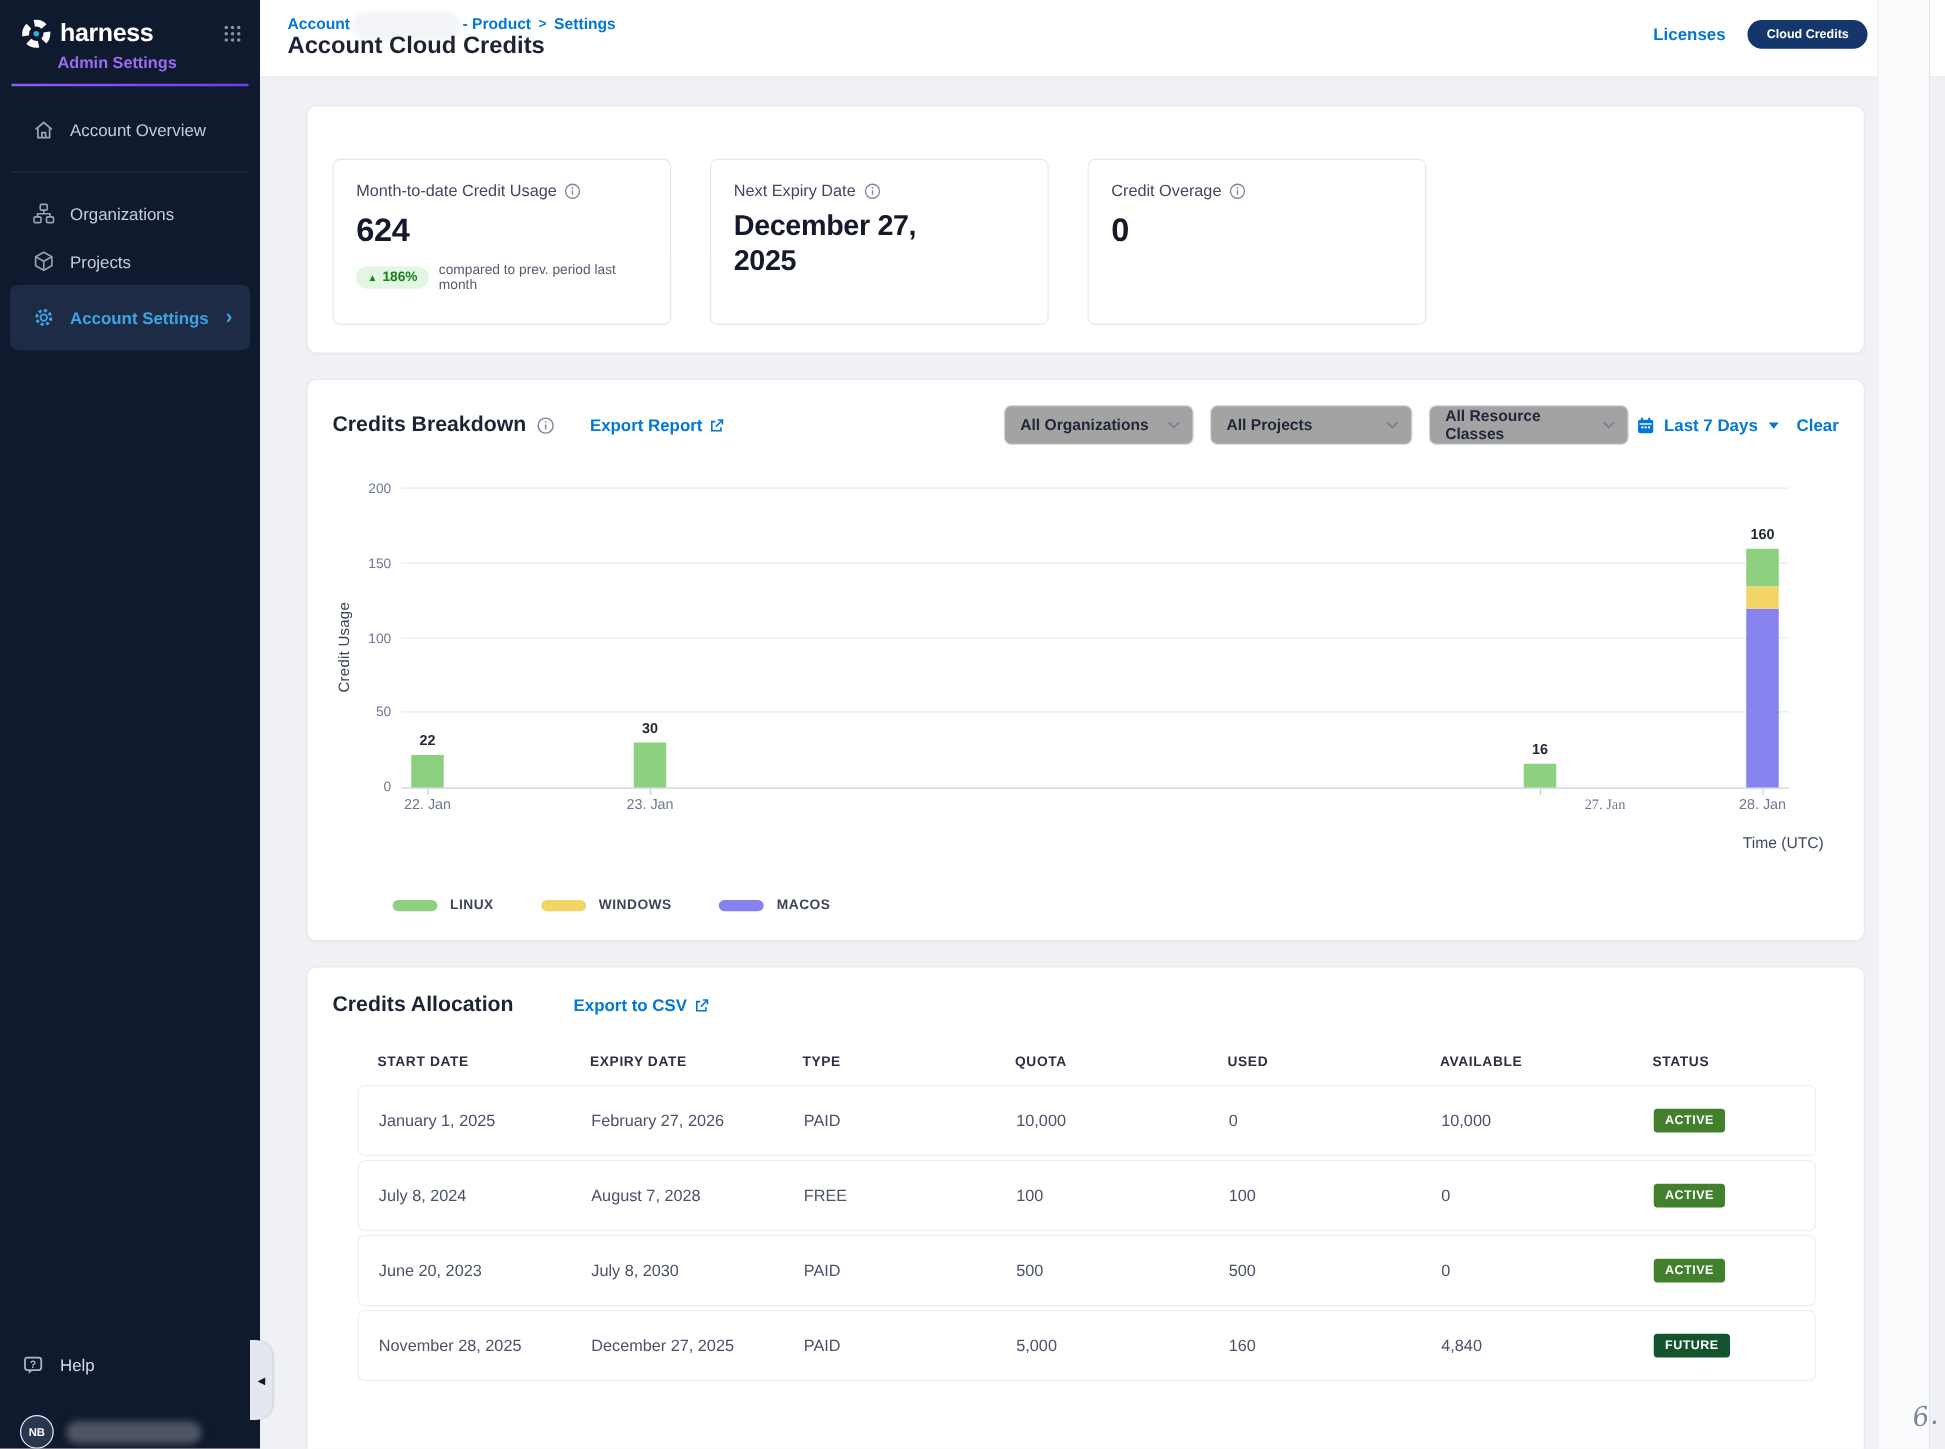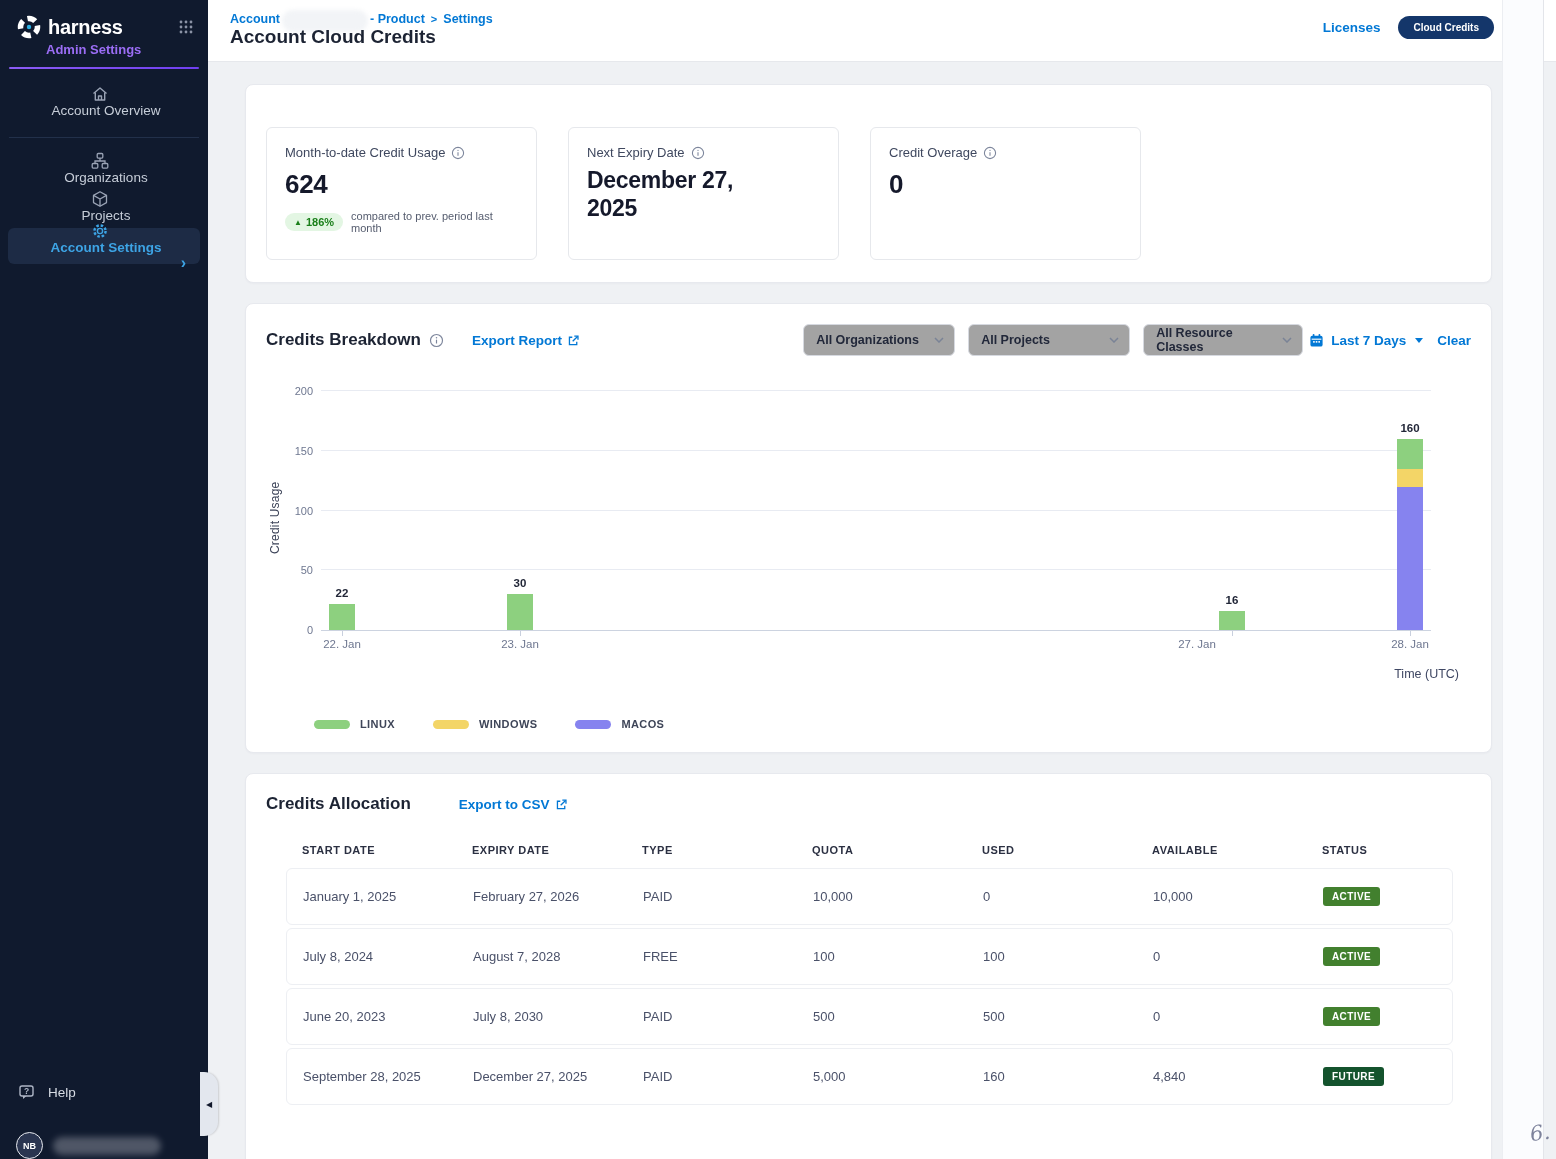--- a/index.html
+++ b/index.html
@@ -7,23 +7,23 @@
   body { font-family:"Liberation Sans", sans-serif; background:#eff1f4; position:relative; color:#1c2333; }
 
   
   .sidebar { position:absolute; left:0; top:0; width:208px; height:1159px; background:#101a2e; z-index:5; }
   .brand-row { padding:14px 14px 0 16px; display:flex; align-items:center; }
   .brand-name { color:#fff; font-size:20px; font-weight:700; letter-spacing:-0.3px; margin-left:6px; }
   .grid-icon { margin-left:auto; cursor:pointer; }
   .product-name { color:#9b6df5; font-size:13px; font-weight:700; margin:2px 0 0 46px; }
   .purple-line { height:2px; background:linear-gradient(90deg,#8c5cf5,#6f3ff0); margin:10px 9px 0 9px; border-radius:1px; }
   .nav { margin-top:16px; }
-  .nav-item { display:flex; align-items:center; height:38px; padding:0 14px 0 18px; color:#c6cdd8; font-size:13.5px; cursor:pointer; margin:0 8px; border-radius:6px;flex-direction:column; }
+  .nav-item { display:flex; align-items:center; height:38px; padding:0 14px 0 18px; color:#c6cdd8; font-size:13.5px; cursor:pointer; margin:0 8px; border-radius:6px; }
   .nav-item .nicon { width:18px; height:18px; margin-right:12px; color:#9aa3b5; flex:none; display:flex; align-items:center; }
-  .nav-item.active { background:#1d2b45; color:#3da4e5; font-weight:700; height:36px;justify-content:center; }
+  .nav-item.active { background:#1d2b45; color:#3da4e5; font-weight:700; height:52px;justify-content:center; }
   .nav-item.active .nicon { color:#3da4e5; }
   .nav-item .chev { margin-left:auto; color:#3da4e5; font-size:16px; font-weight:700; line-height:1; }
   .nav-divider { height:1px; background:#22304a; margin:14px 9px; }
   .help-row { position:absolute; left:0; top:1083px; display:flex; align-items:center; padding-left:18px; color:#d7dce4; font-size:13.5px; cursor:pointer; width:100%; }
   .help-row .nicon { width:19px; height:19px; margin-right:11px; color:#aeb6c6; }
   .avatar-row { position:absolute; left:0; top:1132px; display:flex; align-items:center; padding-left:16px; width:100%; }
   .avatar { width:27px; height:27px; border-radius:50%; border:1.5px solid #e7eaef; color:#fff; font-size:9px; font-weight:700; display:flex; align-items:center; justify-content:center; background:#2a3550; flex:none; cursor:pointer; }
   .name-blur { width:108px; height:18px; border-radius:9px; background:#5a6170; filter:blur(3px); margin-left:10px; opacity:.85; }
   .collapse-handle { position:absolute; left:200px; top:1072px; width:18px; height:64px; background:#e3e7ee; border-radius:0 14px 14px 0; z-index:6; display:flex; align-items:center; justify-content:center; color:#11182b; font-size:8px; cursor:pointer; box-shadow:1px 0 2px rgba(0,0,0,.15); }
 
@@ -369,21 +369,21 @@
           </div>
           <div class="legend-item">
             <span class="legend-pill" style="background: rgb(134, 131, 239);"></span>
             <span class="legend-label">MACOS</span>
           </div>
         </div>
     <div class="xtick" style="left: 31px;">22. Jan</div>
         <div class="xtickmark" style="left: 76px;"></div>
         <div class="xtick" style="left: 209px;">23. Jan</div>
         <div class="xtickmark" style="left: 254px;"></div>
-        <div class="xtick" style="left: 886px;">27. Jan</div>
+        <div class="xtick" style="left: 973px; font-family: Liberation Serif, serif;">27. Jan</div>
         <div class="xtickmark" style="left: 966px;"></div>
         <div class="xtick" style="left: 1099px;">28. Jan</div>
         <div class="xtickmark" style="left: 1144px;"></div>
       </div>
   </div>
 
   <div class="card allocation">
     <div class="al-head">
       <span class="section-title">Credits Allocation</span>
       <span class="export-link" style="margin-left:24px">
@@ -427,21 +427,21 @@
           <div class="trow">
             <div>June 20, 2023</div>
             <div>July 8, 2030</div>
             <div>PAID</div>
             <div>500</div>
             <div>500</div>
             <div>0</div>
             <div><span class="status-badge active">ACTIVE</span></div>
           </div>
           <div class="trow">
-            <div>September 28, 2025</div>
+            <div>November 28, 2025</div>
             <div>December 27, 2025</div>
             <div>PAID</div>
             <div>5,000</div>
             <div>160</div>
             <div>4,840</div>
             <div><span class="status-badge future">FUTURE</span></div>
           </div>
         </div>
     </div>
   </div>

